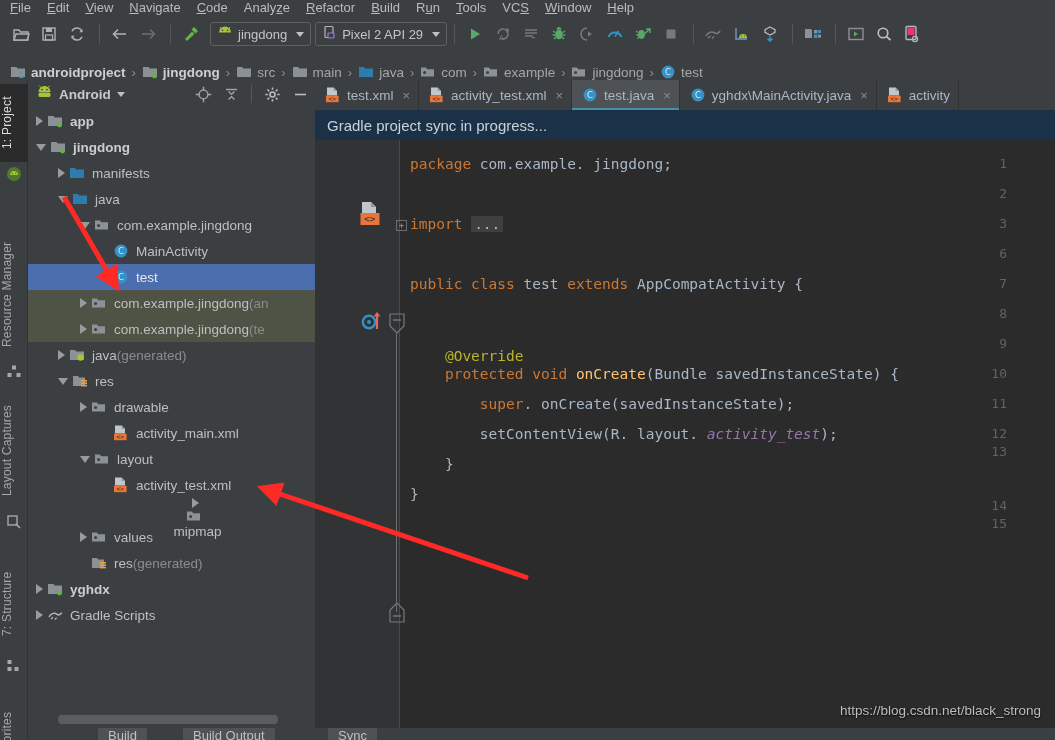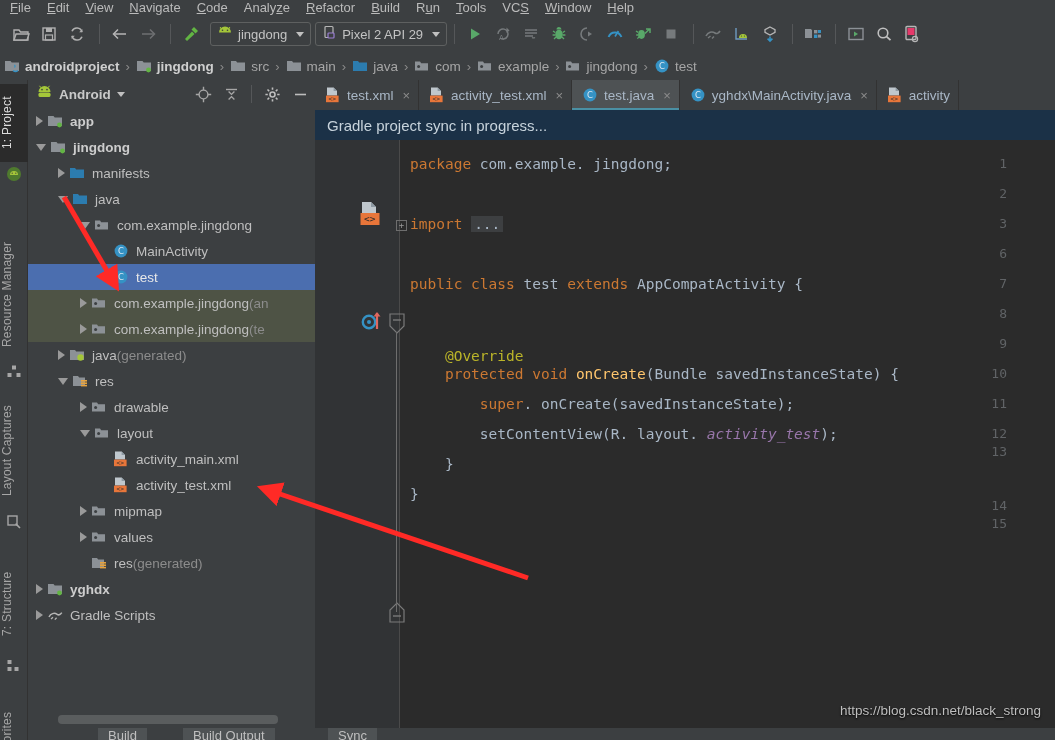--- a/index.html
+++ b/index.html
@@ -40,22 +40,22 @@
   }
   .combo .caret {
     width: 0; height: 0; border-left: 4px solid transparent;
     border-right: 4px solid transparent; border-top: 5px solid #C0C0C0;
     margin-left: 4px;
   }
 
   
   .breadcrumb {
     position: absolute; left: 0; top: 52px; width: 1055px; height: 28px;
-    background: #3C3F41; display: flex; align-items: center;
-    padding-left: 4px; gap: 4px; overflow: hidden;
+    background: #3C3F41; display: flex; align-items: flex-end;
+    padding-left: 10px; gap: 4px; overflow: hidden;
   }
   .crumb { display: flex; align-items: center; gap: 5px; color: #A6A6A6; font-size: 13.5px; white-space: nowrap; }
   .crumb.bold { color: #CFCFCF; font-weight: bold; }
   .crumb-sep { color: #8A8A8A; font-size: 13px; padding: 0 2px; }
 
   
   .leftstrip {
     position: absolute; left: 0; top: 80px; width: 28px; height: 660px;
     background: #3C3F41; border-right: 1px solid #323232;
   }
@@ -654,55 +654,55 @@
         <div class="trow" style="padding-left: 52px;">
           <span class="arrow closed"></span>
           <span class="ticon">
             <svg width="16" height="16" viewBox="0 0 16 16">
               <path d="M1 3.6h5l1.2 1.6H14v7.4H1z" fill="#8C9196"></path>
               <circle cx="4.6" cy="8.6" r="1.5" fill="#3C3F41"></circle>
             </svg>
           </span>
           <span>drawable</span>
         </div>
-        <div class="trow" style="padding-left: 52px;">
-          <span class="arrow open"></span>
-          <span class="ticon">
-            <svg width="16" height="16" viewBox="0 0 16 16">
-              <path d="M1 3.6h5l1.2 1.6H14v7.4H1z" fill="#8C9196"></path>
-              <circle cx="4.6" cy="8.6" r="1.5" fill="#3C3F41"></circle>
-            </svg>
-          </span>
-          <span>layout</span>
-        </div>
         <div class="trow" style="padding-left: 74px;">
           <span class="arrow none"></span>
           <span class="ticon">
             <svg width="16" height="16" viewBox="0 0 16 16">
               <path d="M2 0.6h6.6L12 4v4.4H2z" fill="#BFC7CD"></path>
               <path d="M8.6 0.6V4H12z" fill="#8E9AA3"></path>
               <rect x="1" y="8.6" width="12.6" height="6.6" fill="#E8763A"></rect>
               <text x="7.3" y="13.7" font-size="6.2" fill="#2B2B2B" text-anchor="middle" font-family="DejaVu Sans Mono">&lt;&gt;</text>
             </svg>
           </span>
           <span>activity_main.xml</span>
         </div>
+        <div class="trow" style="padding-left: 52px;">
+          <span class="arrow open"></span>
+          <span class="ticon">
+            <svg width="16" height="16" viewBox="0 0 16 16">
+              <path d="M1 3.6h5l1.2 1.6H14v7.4H1z" fill="#8C9196"></path>
+              <circle cx="4.6" cy="8.6" r="1.5" fill="#3C3F41"></circle>
+            </svg>
+          </span>
+          <span>layout</span>
+        </div>
         <div class="trow" style="padding-left: 74px;">
           <span class="arrow none"></span>
           <span class="ticon">
             <svg width="16" height="16" viewBox="0 0 16 16">
               <path d="M2 0.6h6.6L12 4v4.4H2z" fill="#BFC7CD"></path>
               <path d="M8.6 0.6V4H12z" fill="#8E9AA3"></path>
               <rect x="1" y="8.6" width="12.6" height="6.6" fill="#E8763A"></rect>
               <text x="7.3" y="13.7" font-size="6.2" fill="#2B2B2B" text-anchor="middle" font-family="DejaVu Sans Mono">&lt;&gt;</text>
             </svg>
           </span>
           <span>activity_test.xml</span>
         </div>
-        <div class="trow" style="padding-left: 52px;">
+        <div class="trow" style="padding-left: 52px; flex-direction: column;">
           <span class="arrow closed"></span>
           <span class="ticon">
             <svg width="16" height="16" viewBox="0 0 16 16">
               <path d="M1 3.6h5l1.2 1.6H14v7.4H1z" fill="#8C9196"></path>
               <circle cx="4.6" cy="8.6" r="1.5" fill="#3C3F41"></circle>
             </svg>
           </span>
           <span>mipmap</span>
         </div>
         <div class="trow" style="padding-left: 52px;">

